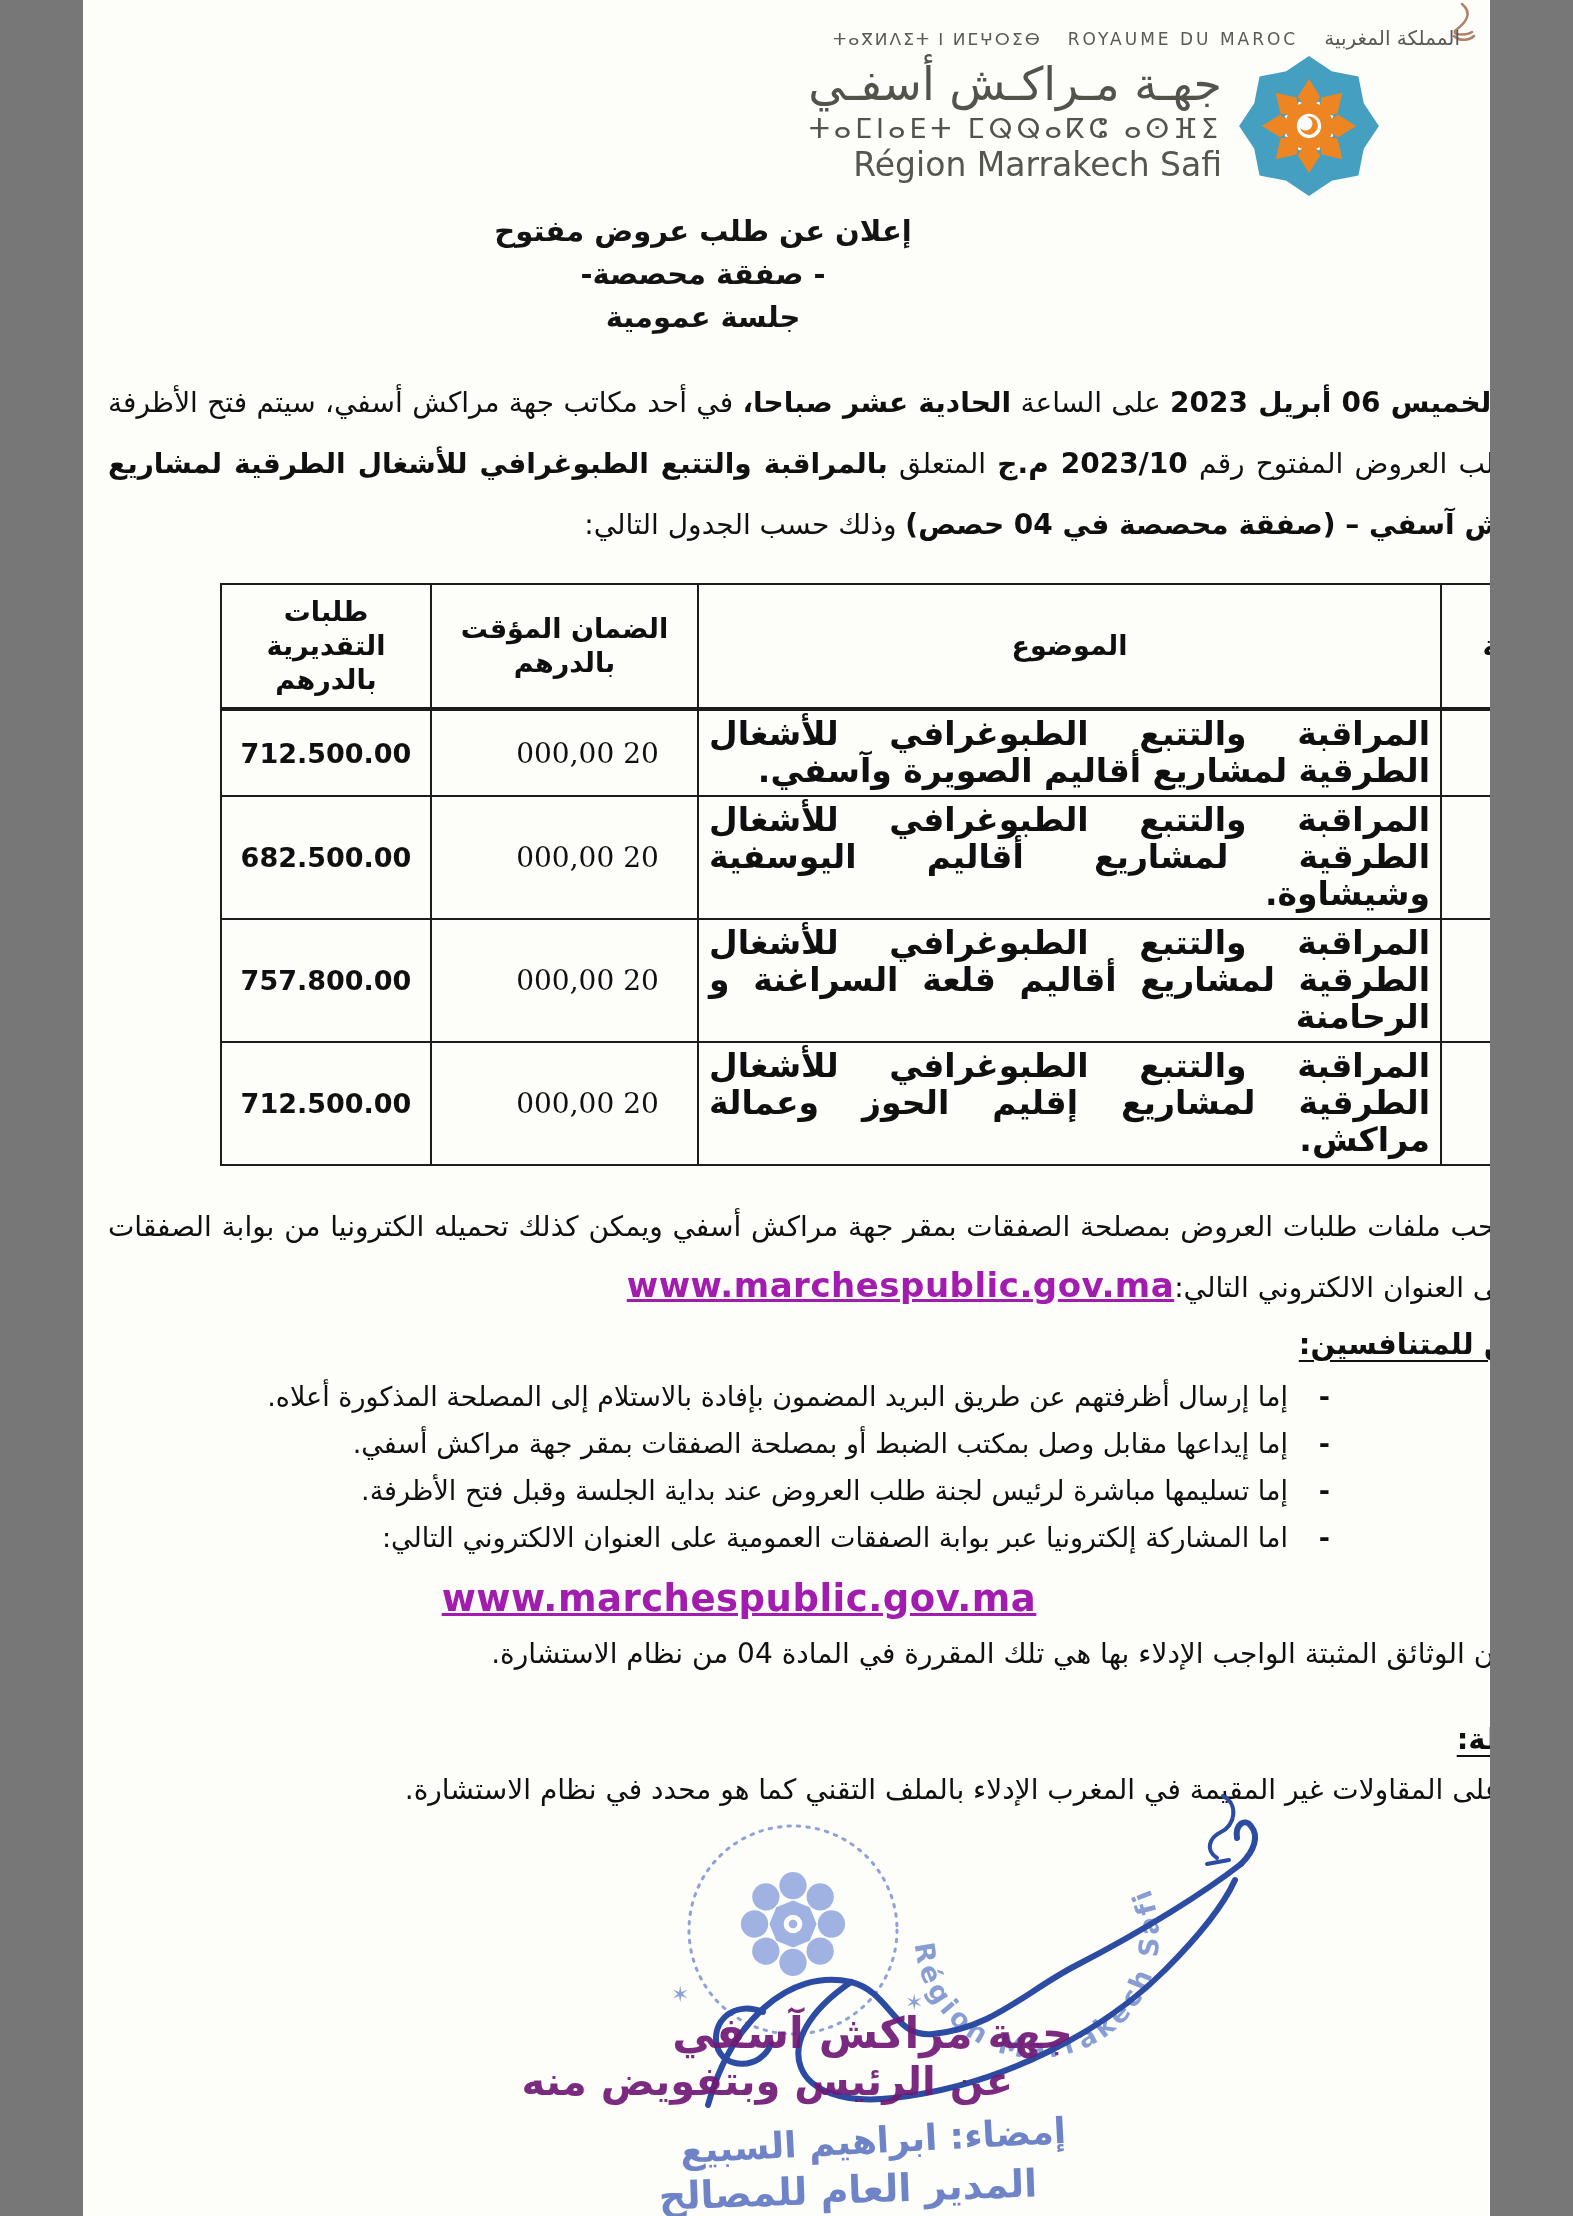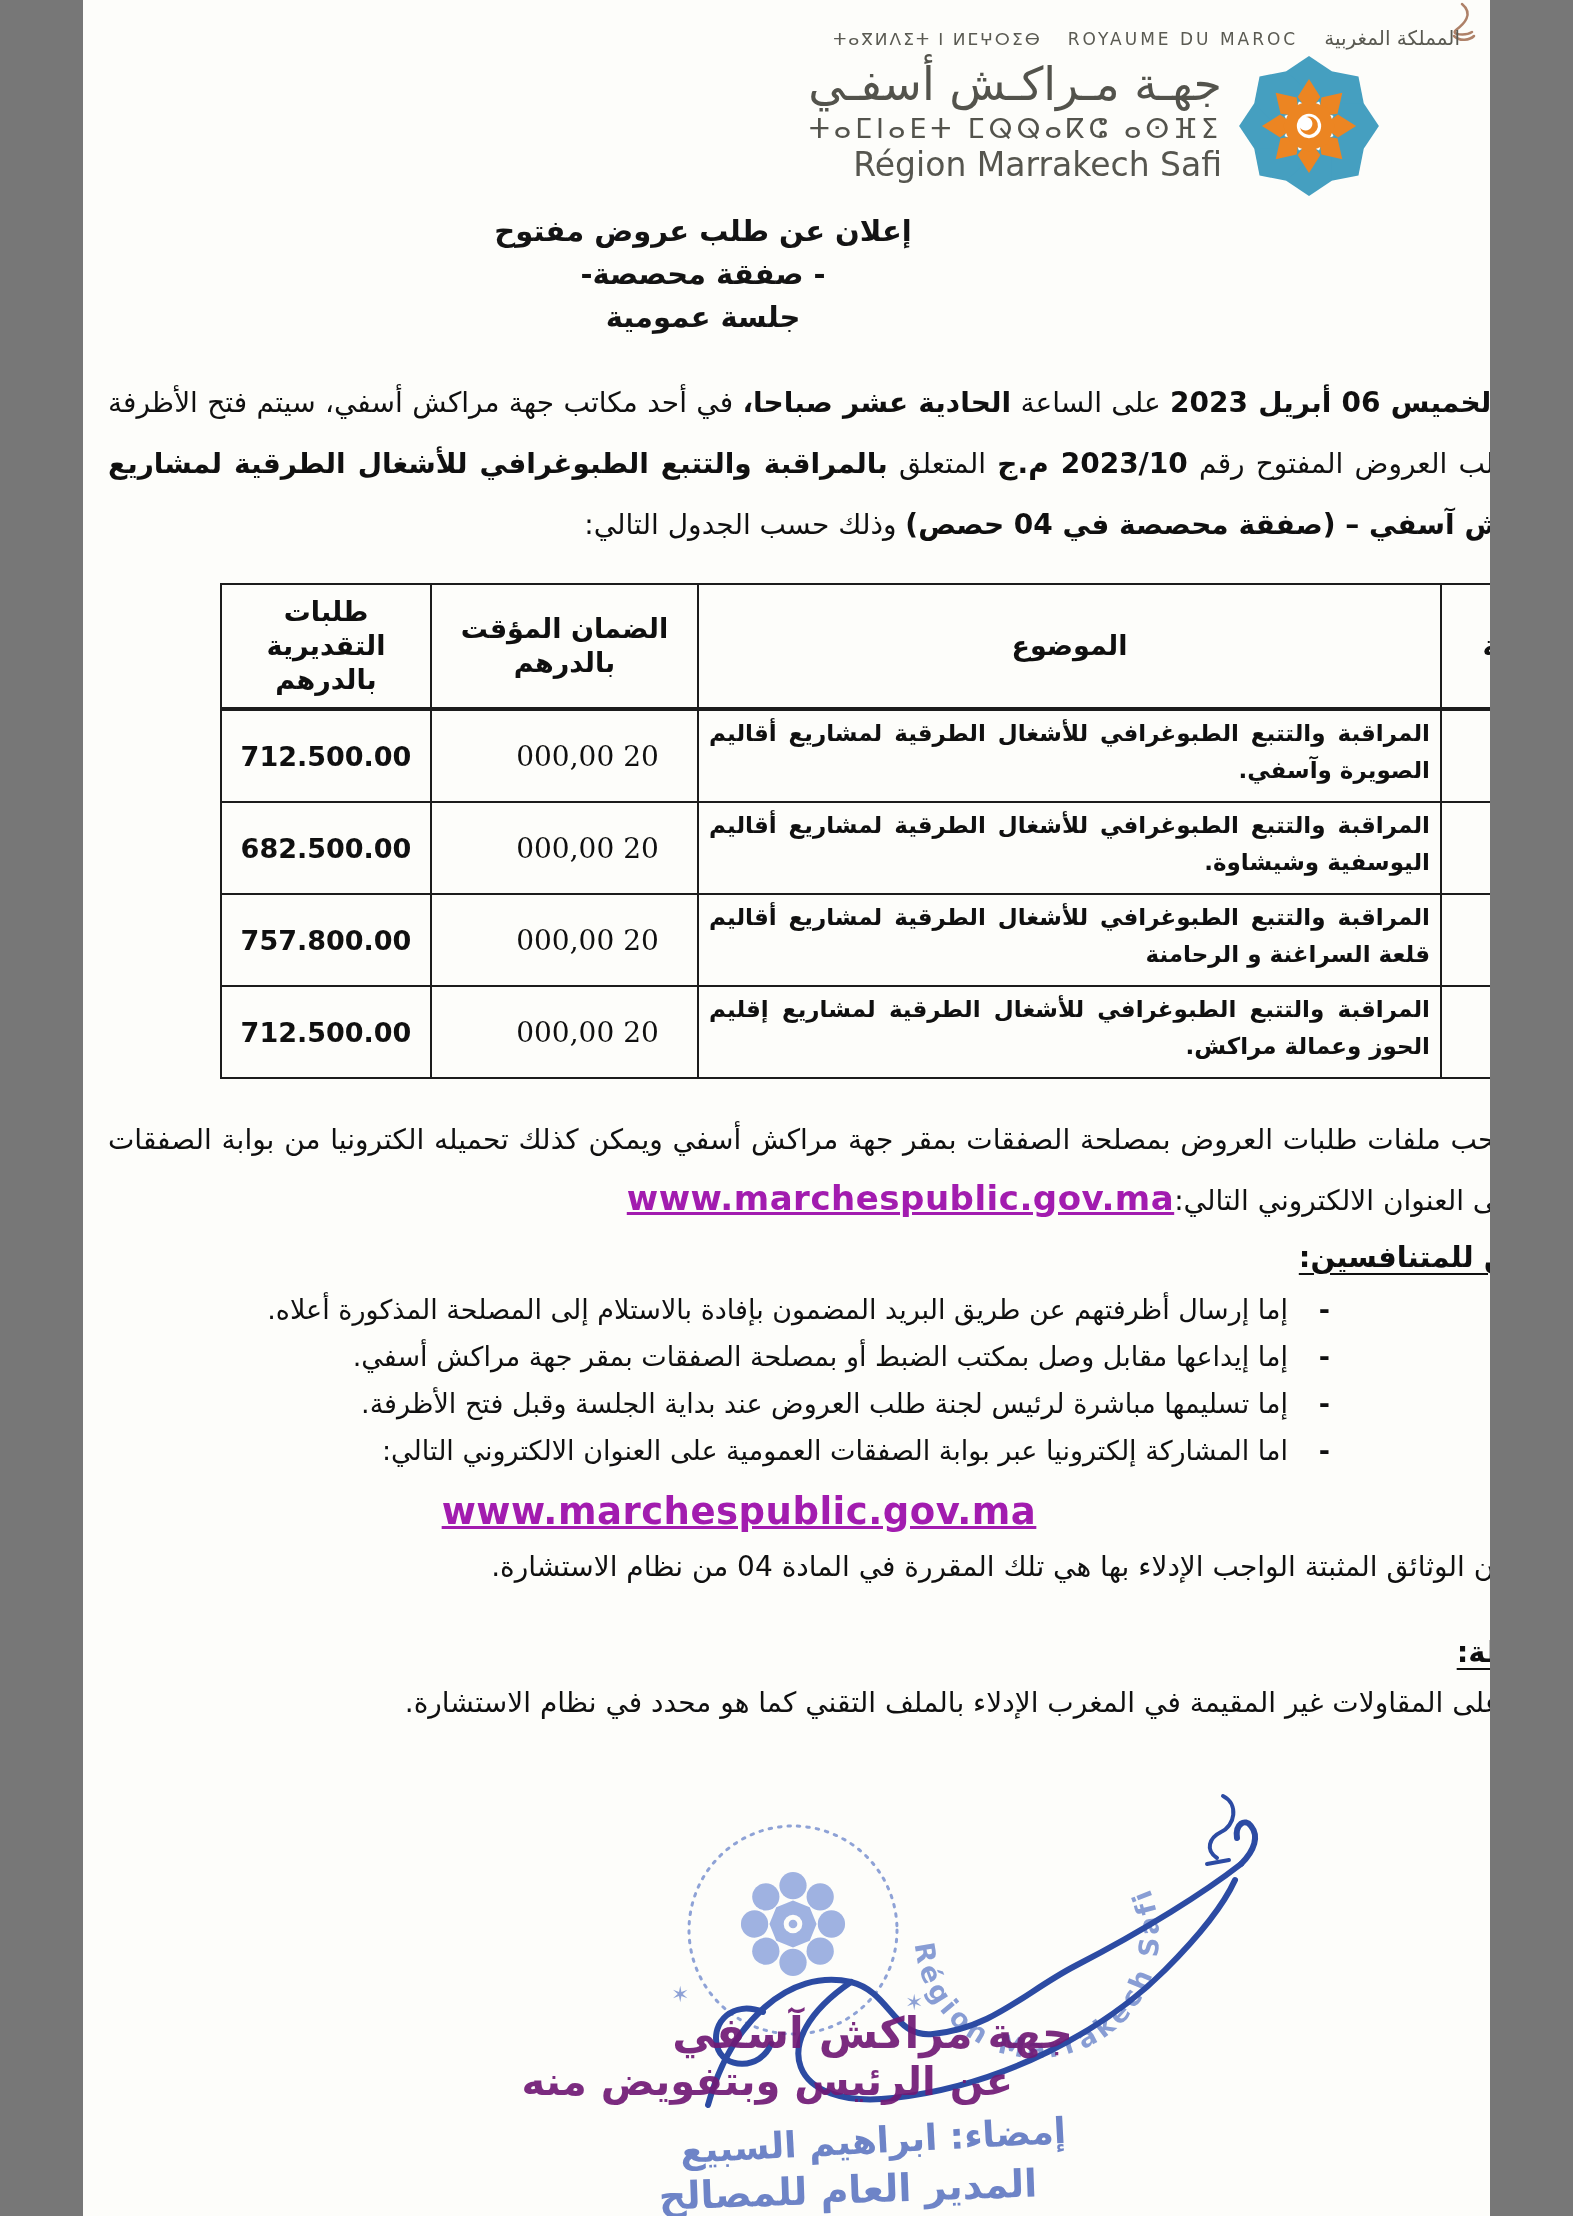--- a/index.html
+++ b/index.html
@@ -51,21 +51,21 @@
   table.lots col.c-lot   { width:165px; }
   table.lots col.c-subj  { width:743px; }
   table.lots col.c-guar  { width:267px; }
   table.lots col.c-cost  { width:210px; }
   table.lots th, table.lots td { border:2px solid #1c1c1c; vertical-align:middle; }
   table.lots th {
     font-size:27px; font-weight:bold; padding:10px 6px; line-height:34px;
     border-bottom-width:4px;
   }
   td.lot  { text-align:center; font-family:"DejaVu Serif", serif; font-size:31px; }
-  td.subj { font-weight:bold; font-size:23px; line-height:37px; padding:4px 10px 12px; text-align:justify; }
+  td.subj { font-weight:bold; font-size:33px; line-height:37px; padding:4px 10px 6px; text-align:justify; }
   td.guar { text-align:center; font-family:"DejaVu Serif", serif; font-size:28px;padding-left:46px; }
   td.cost { text-align:center; font-weight:bold; font-size:27px; }
 
   .p-pull   { margin-top:32px; line-height:58px; text-align:justify; text-indent:40px; }
   .p-decree { line-height:47px; text-align:justify; text-indent:40px; }
   .link {
     color:#a21caf; font-weight:bold; text-decoration:underline; cursor:pointer;
     font-size:34px; letter-spacing:.5px;
   }
   .h-competitors, .h-note {

